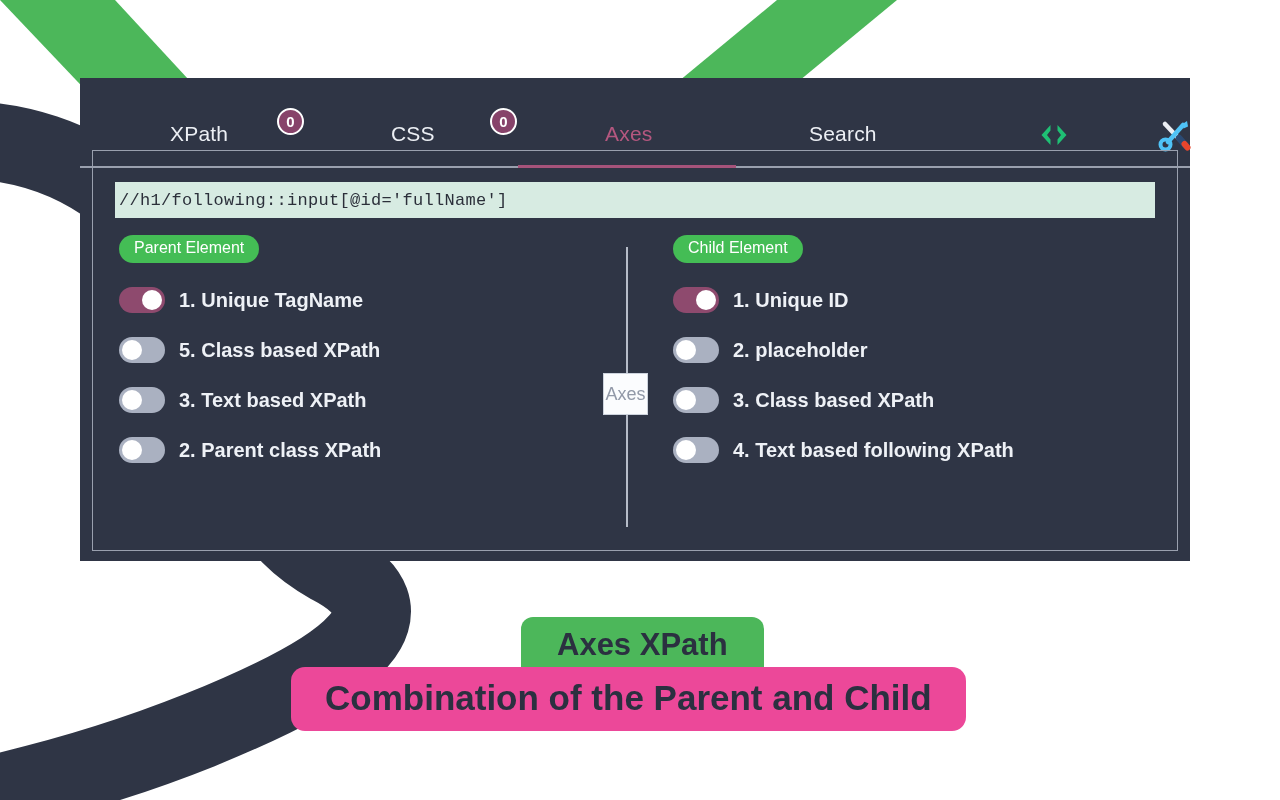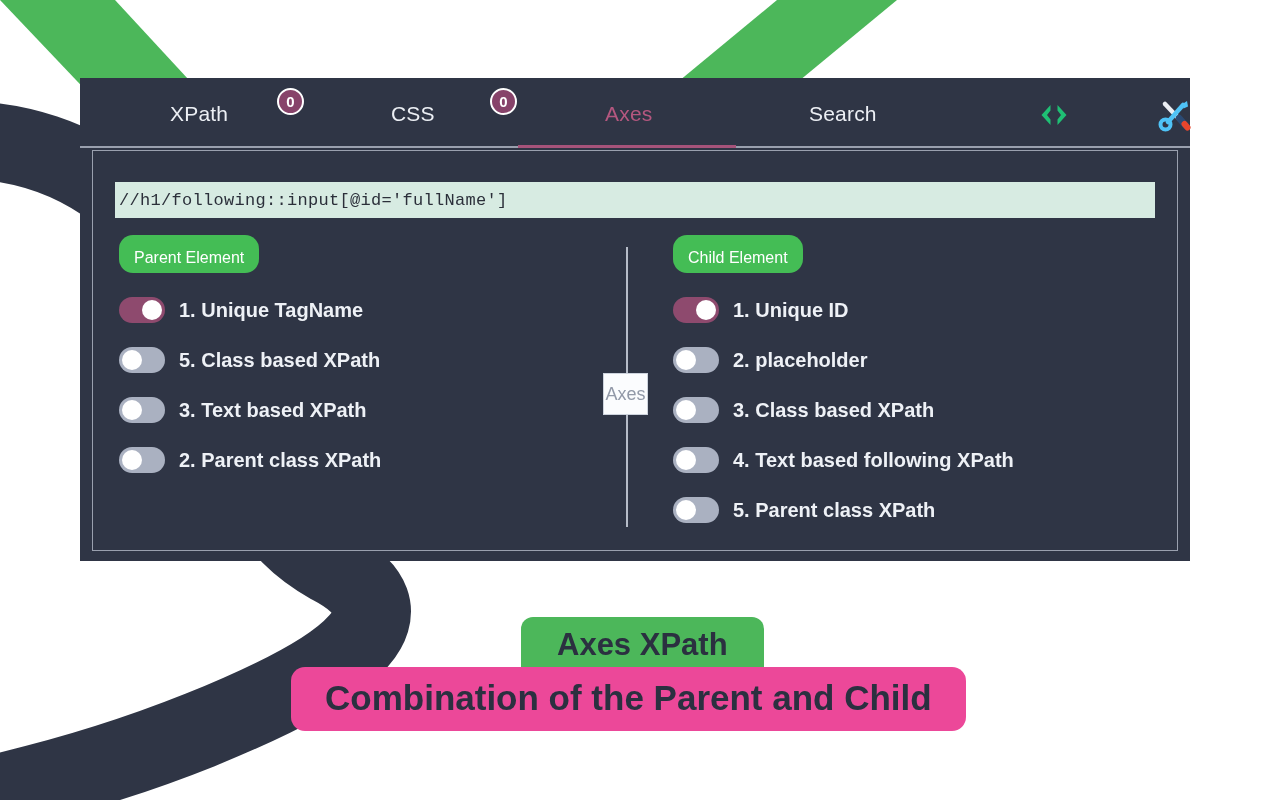--- a/index.html
+++ b/index.html
@@ -34,20 +34,21 @@
     height: 483px;
     background: #2f3545;
     z-index: 5;
   }
 
   
   #tab-bar {
     position: relative;
     height: 68px;
     border-bottom: 2px solid #9aa0ae;
+    margin-top: 20px;
   }
   .tab-item {
     position: absolute;
     top: 24px;
     font-size: 21px;
     color: #eceff4;
     letter-spacing: .2px;
     white-space: nowrap;
   }
   .tab-item.active {
@@ -121,21 +122,21 @@
   }
   #col-parent { left: 26px;  width: 520px; }
   #col-child  { left: 580px; width: 520px; }
 
   .group-chip {
     display: inline-block;
     background: #44bd55;
     color: #ffffff;
     font-size: 16px;
     border-radius: 14px;
-    padding: 14px 15px 6px 15px;
+    padding: 4px 15px 6px 15px;
     margin-bottom: 12px;
     white-space: nowrap;
   }
 
   .opt-row {
     display: flex;
     align-items: center;
     height: 50px;
     font-weight: bold;
   }
@@ -332,26 +333,20 @@
             <div class="knob"></div>
           </div>
         <div class="opt-label">3. Class based XPath</div>
       </div>
       <div class="opt-row">
         <div class="toggle off">
             <div class="knob"></div>
           </div>
         <div class="opt-label">4. Text based following XPath</div>
       </div>
-      <div class="opt-row">
-        <div class="toggle off">
-            <div class="knob"></div>
-          </div>
-        <div class="opt-label">5. Parent class XPath</div>
-      </div>
     </div>
 
   </div>
 </div>
 
 <div id="banner-top">
   <div class="banner-text">Axes XPath</div>
 </div>
 <div id="banner-bottom">
   <div class="banner-text">Combination of the Parent and Child</div>

